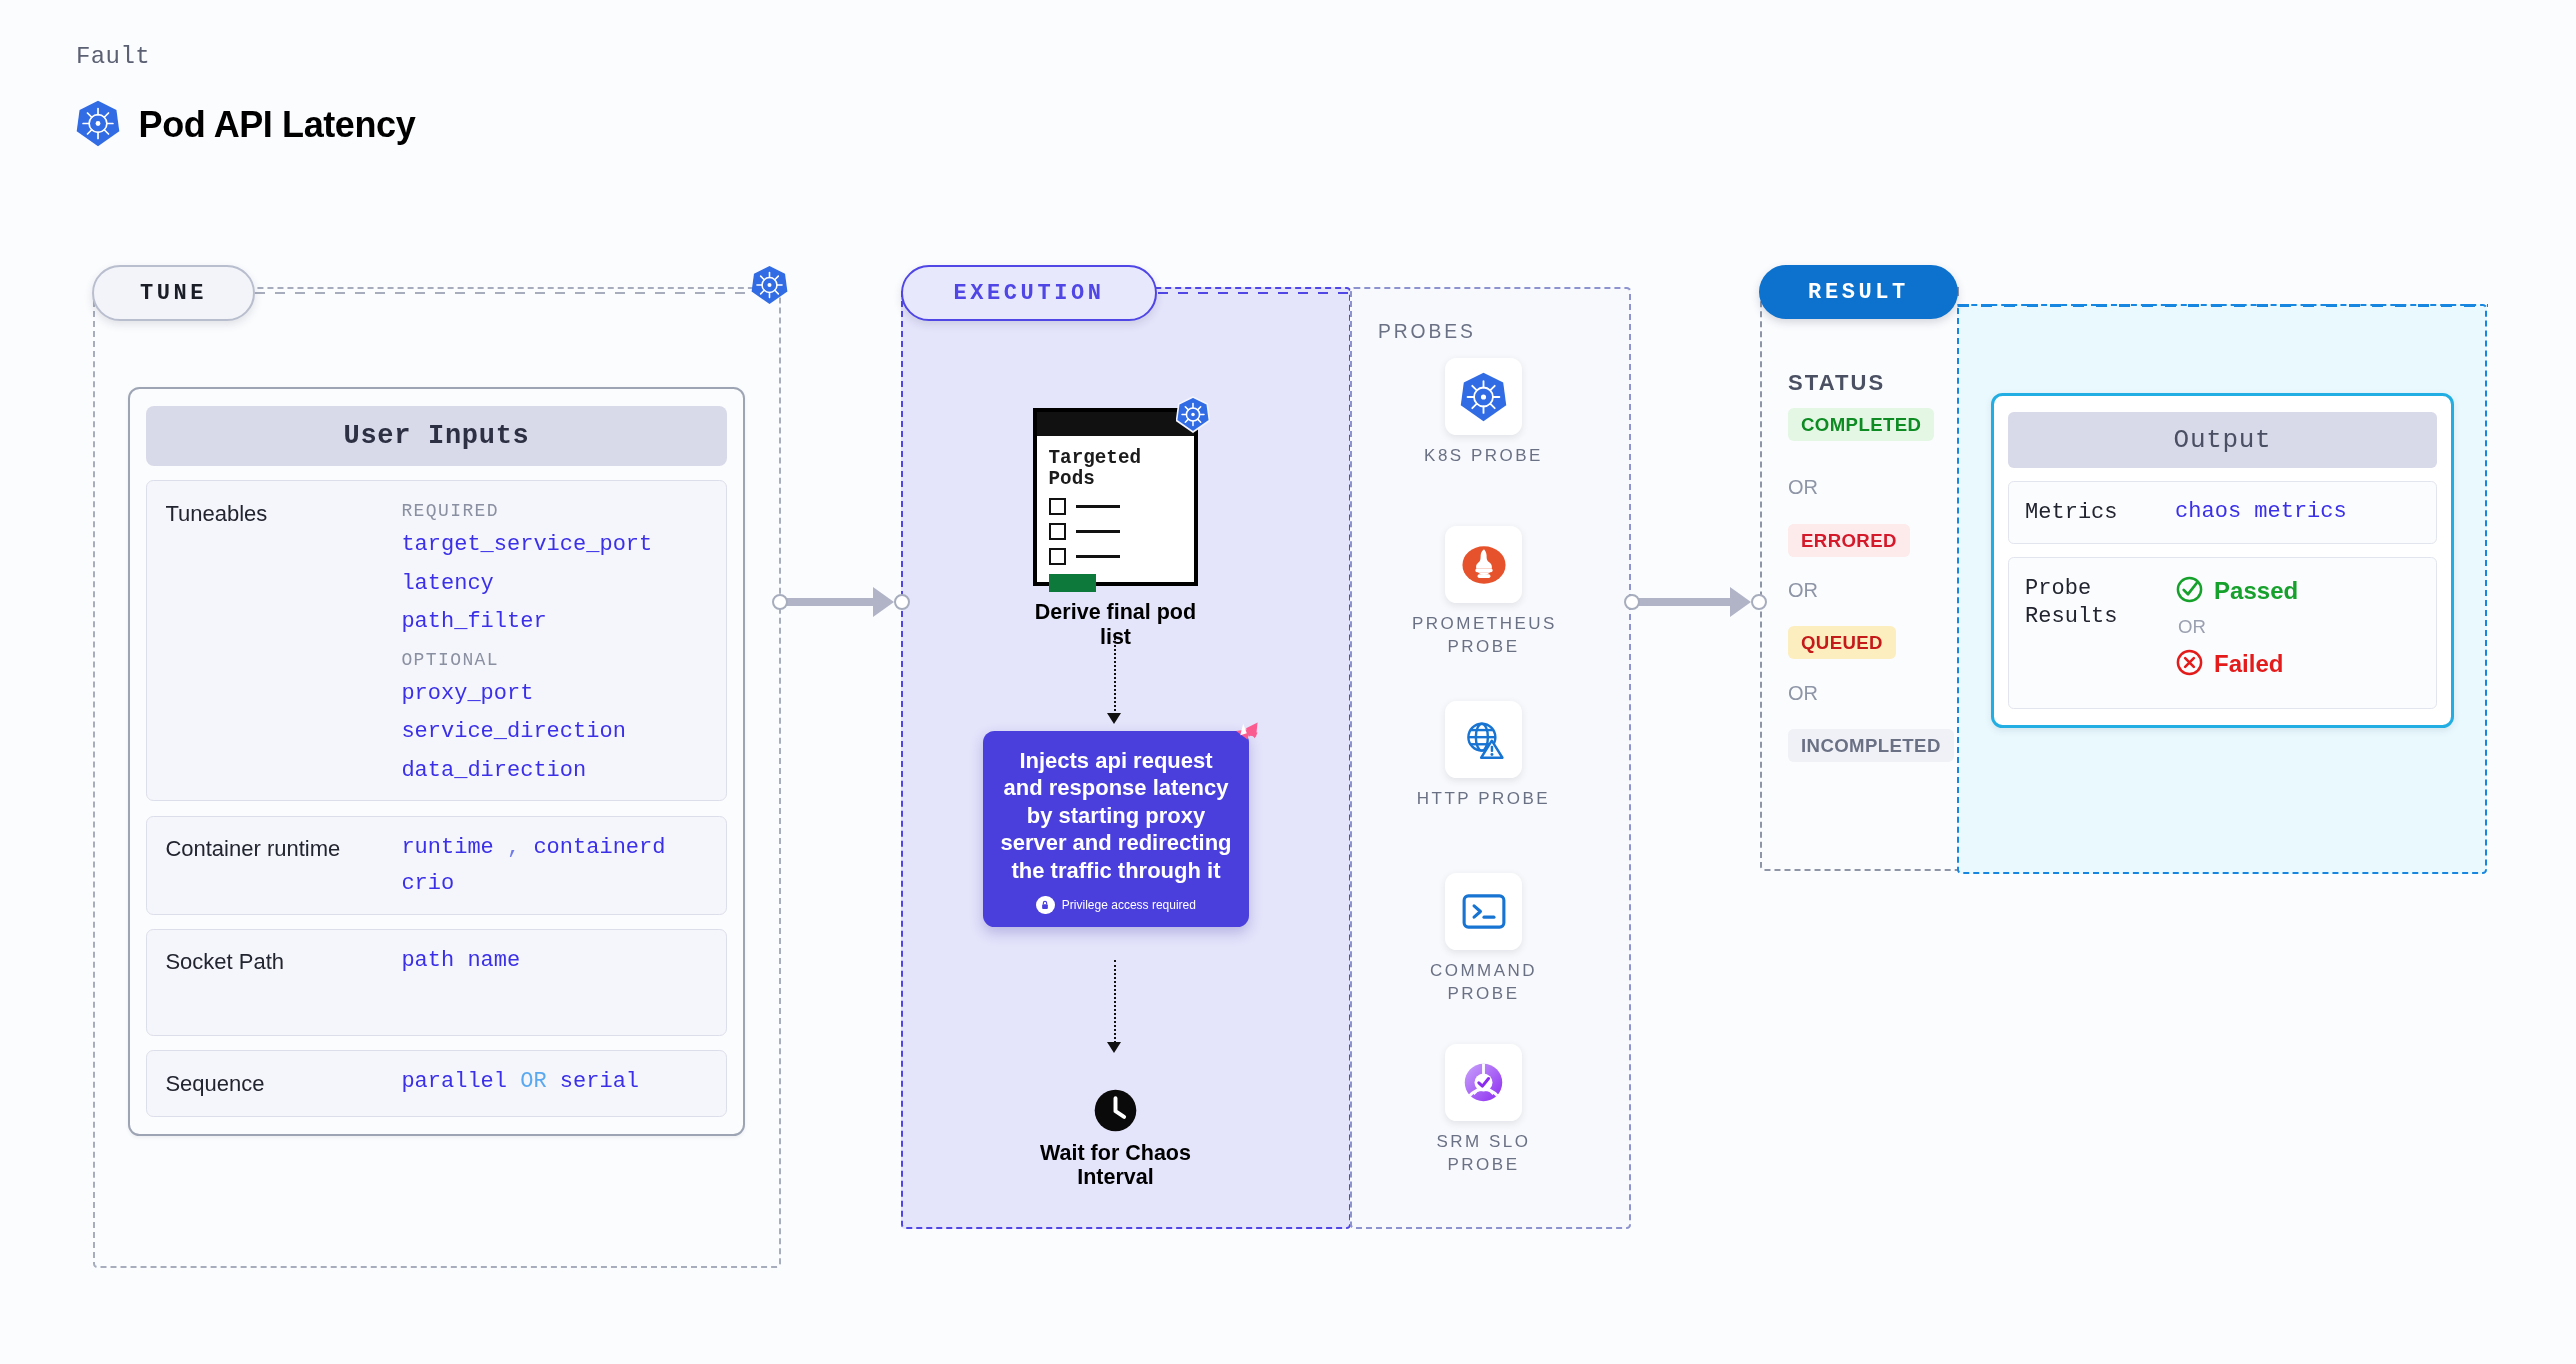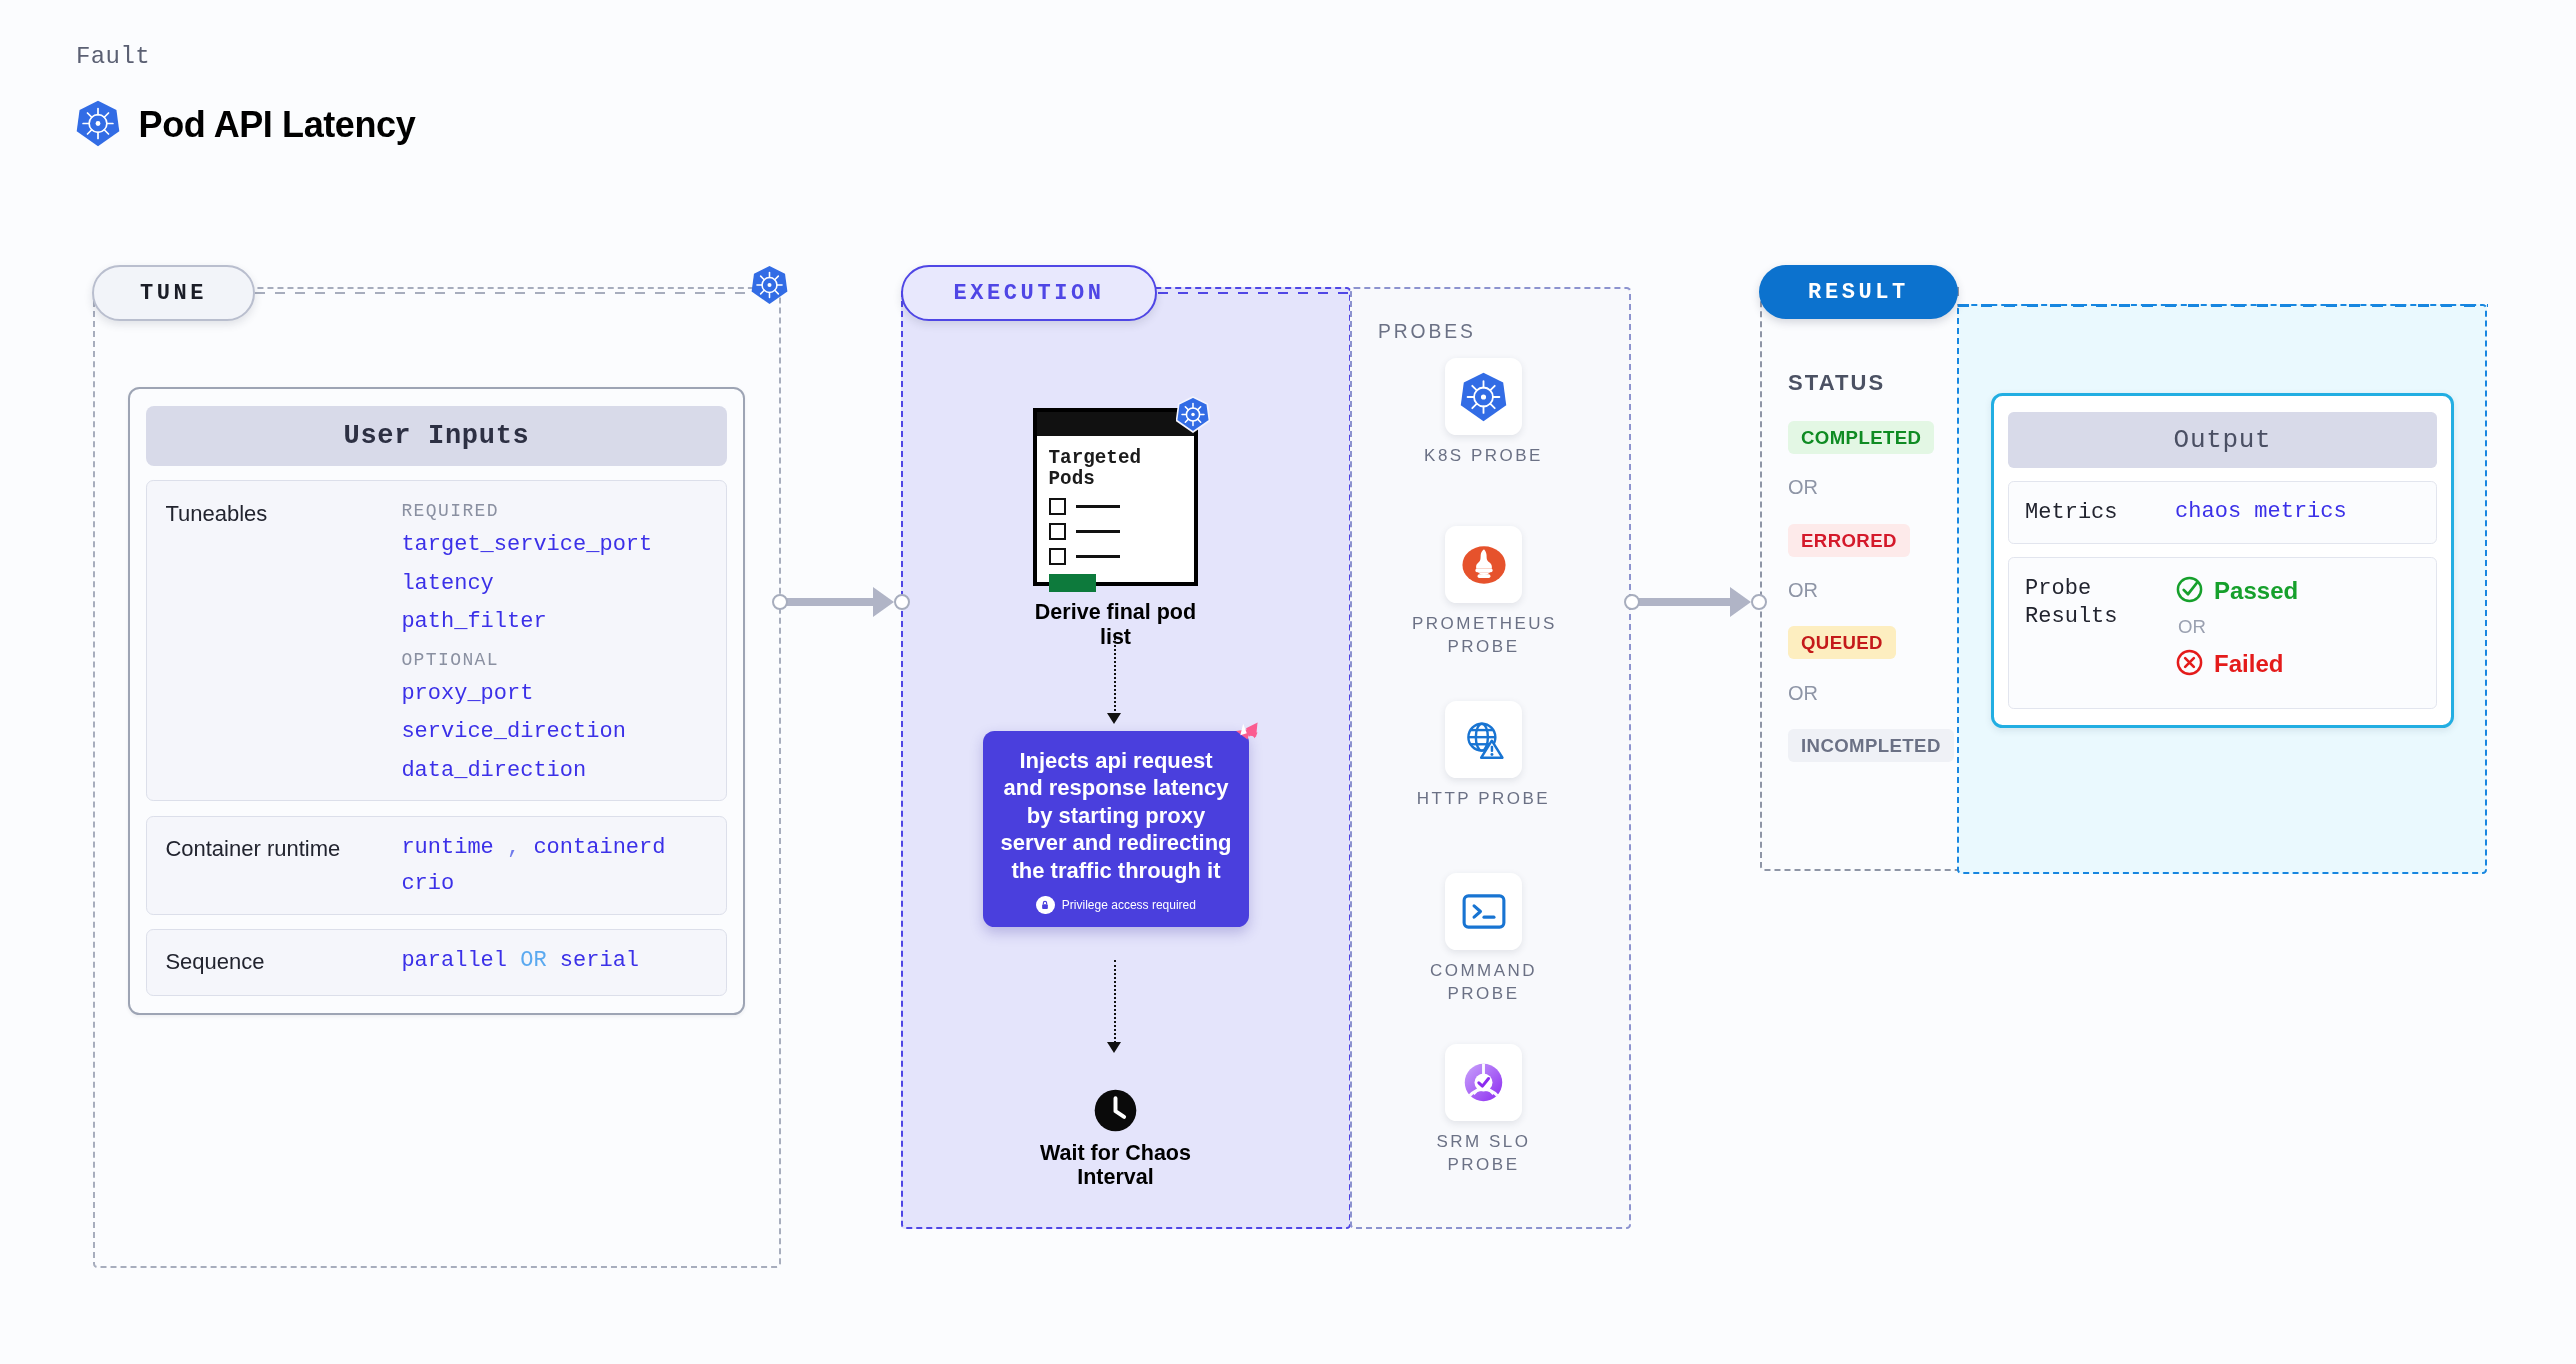--- a/index.html
+++ b/index.html
@@ -339,20 +339,26 @@
     <div class="vals">
       <div class="tok" style="margin-bottom:14.3px;">
         <span>runtime</span>
         <span class="sep">,</span>
         <span>containerd</span>
       </div>
       <div class="tok">crio</div>
     </div>
   </div>
 
+  <div class="ui-row" style="min-height:107px;">
+    <div class="lab">Socket Path</div>
+    <div class="vals">
+      <div class="tok">path name</div>
+    </div>
+  </div>
 
   <div class="ui-row">
     <div class="lab">Sequence</div>
     <div class="vals">
       <div class="tok">
         <span>parallel</span>
         <span class="or-kw">OR</span>
         <span>serial</span>
       </div>
     </div>
@@ -537,21 +543,21 @@
     </svg>
   </div>
   <div class="probe-label">
     <div>SRM SLO</div>
     <div>PROBE</div>
   </div>
 </div>
 
 <div id="status-title">STATUS</div>
 
-<div class="status-chip" style="top:421px; background:#e3f7e4; color:#0f8b23;">COMPLETED</div>
+<div class="status-chip" style="top:408px; background:#e3f7e4; color:#0f8b23;">COMPLETED</div>
 <div class="status-or" style="top:476px;">OR</div>
 <div class="status-chip" style="top:524px; background:#fdeaea; color:#d4192a;">ERRORED</div>
 <div class="status-or" style="top:579px;">OR</div>
 <div class="status-chip" style="top:626px; background:#fdeec0; color:#c41a1a;">QUEUED</div>
 <div class="status-or" style="top:682px;">OR</div>
 <div class="status-chip" style="top:729px; background:#eff1f6; color:#6b7185;">INCOMPLETED</div>
 
 <div id="output-card">
   <div id="output-header">Output</div>
 

